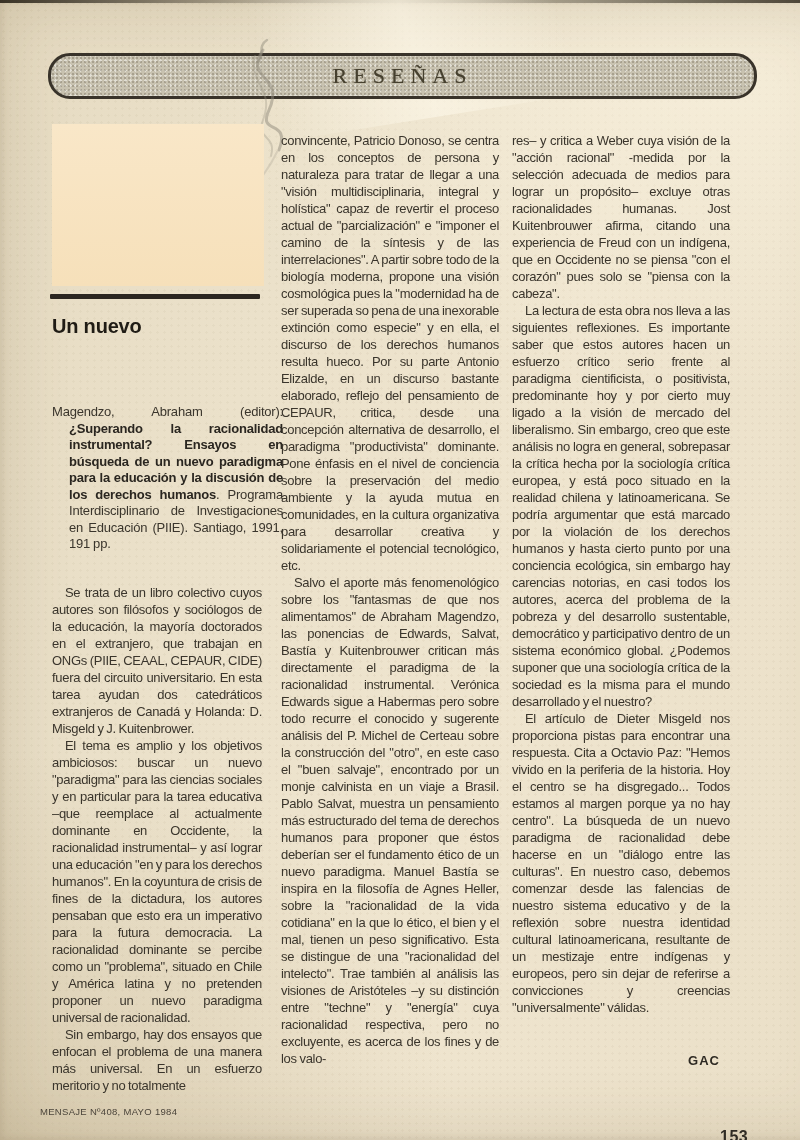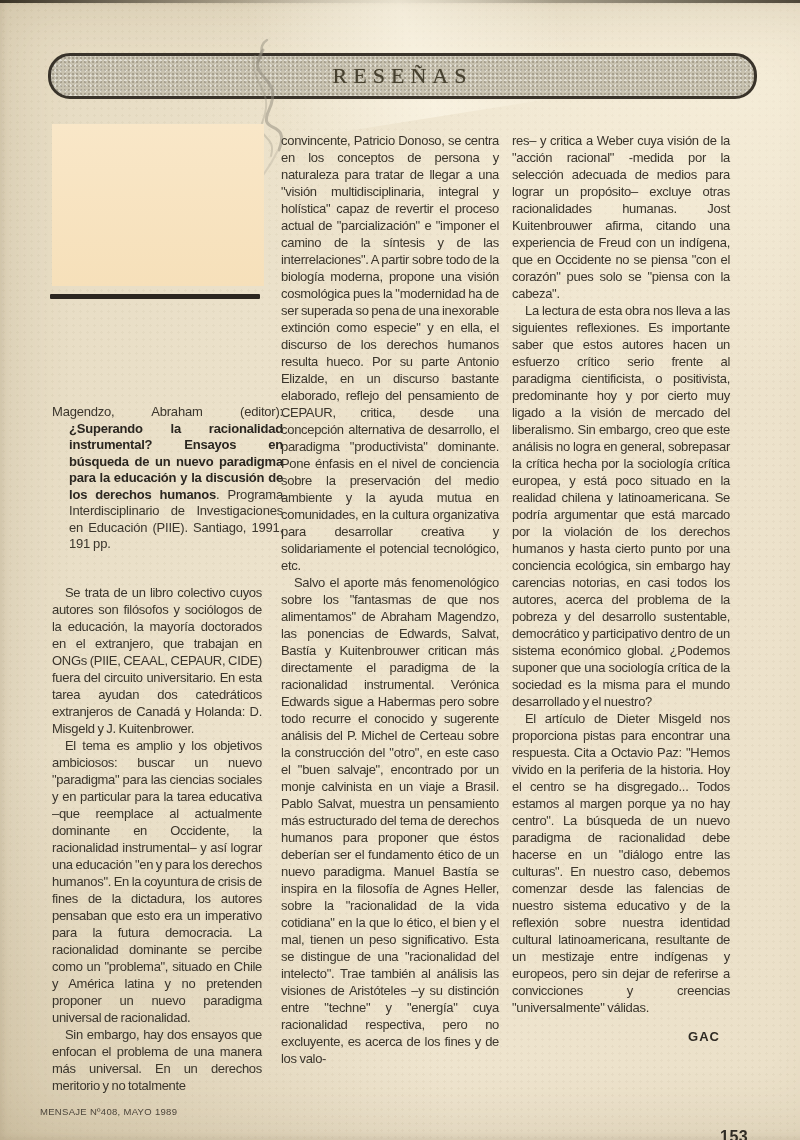--- a/index.html
+++ b/index.html
@@ -60,21 +60,21 @@
     margin:0;padding-left:17px;text-indent:-17px;text-align:justify;}
   .citation b{color:#2a2620;}
 
   .col{position:absolute;font-size:13px;line-height:17px;color:#3a352c;
     letter-spacing:-.3px;word-spacing:-.6px;text-align:justify;}
   .col p{margin:0;}
   .col p.indent{text-indent:13px;}
   .col1{left:52px;top:584px;width:210px;}
   .col2{left:281px;top:132px;width:218px;}
   .col3{left:512px;top:132px;width:218px;}
-  .signature{margin-top:12px;text-align:right;padding-right:10px;
+  .signature{margin-top:36px;text-align:right;padding-right:10px;
     font-weight:bold;letter-spacing:1px;color:#2e2a23;font-size:13px;}
 
   .footer-journal{position:absolute;left:40px;top:1106px;
     font-size:9.5px;letter-spacing:.3px;color:#4b453b;}
   .page-number{position:absolute;left:720px;top:1097px;
     font-size:16px;font-weight:bold;color:#2f2b24;letter-spacing:.5px;margin-top:31px;}
 </style>
 </head>
 <body>
 
@@ -92,38 +92,39 @@
     <path d="M62,4 C52,10 60,20 53,26" fill="none" stroke="#8f897b" stroke-width="2.5" stroke-linecap="round" opacity="0.45"></path>
     <path d="M58,14 C38,44 80,38 64,74 C52,100 86,82 74,114" fill="none" stroke="#8f897b" stroke-width="3" stroke-linecap="round" opacity="0.5"></path>
     <path d="M50,20 C44,50 70,52 58,84 C50,104 72,98 66,120" fill="none" stroke="#9a9485" stroke-width="2" stroke-linecap="round" opacity="0.35"></path>
     <path d="M72,116 C58,146 34,164 20,190" fill="none" stroke="#a09a8b" stroke-width="2" stroke-linecap="round" opacity="0.28"></path>
   </svg>
 
   <div class="peach-box"></div>
   <div class="black-rule"></div>
 
   <h1 class="article-title" style="margin:0;">
+    <span>Un nuevo</span>
   </h1>
 
   <p class="citation"><span>Magendzo, Abraham (editor): </span><b>¿Superando la racionalidad instrumental? Ensayos en búsqueda de un nuevo paradigma para la educación y la discusión de los derechos humanos</b><span>. Programa Interdisciplinario de Investigaciones en Educación (PIIE). Santiago, 1991, 191 pp.</span></p>
 
   <div class="col col1">
     <p class="indent">Se trata de un libro colectivo cuyos autores son filósofos y sociólogos de la educación, la mayoría doctorados en el extranjero, que trabajan en ONGs (PIIE, CEAAL, CEPAUR, CIDE) fuera del circuito universitario. En esta tarea ayudan dos catedráticos extranjeros de Canadá y Holanda: D. Misgeld y J. Kuitenbrower.</p>
     <p class="indent">El tema es amplio y los objetivos ambiciosos: buscar un nuevo "paradigma" para las ciencias sociales y en particular para la tarea educativa –que reemplace al actualmente dominante en Occidente, la racionalidad instrumental– y así lograr una educación "en y para los derechos humanos". En la coyuntura de crisis de fines de la dictadura, los autores pensaban que esto era un imperativo para la futura democracia. La racionalidad dominante se percibe como un "problema", situado en Chile y América latina y no pretenden proponer un nuevo paradigma universal de racionalidad.</p>
-    <p class="indent">Sin embargo, hay dos ensayos que enfocan el problema de una manera más universal. En un derechos meritorio y no totalmente</p>
+    <p class="indent">Sin embargo, hay dos ensayos que enfocan el problema de una manera más universal. En un esfuerzo meritorio y no totalmente</p>
   </div>
 
   <div class="col col2">
     <p>convincente, Patricio Donoso, se centra en los conceptos de persona y naturaleza para tratar de llegar a una "visión multidisciplinaria, integral y holística" capaz de revertir el proceso actual de "parcialización" e "imponer el camino de la síntesis y de las interrelaciones". A partir sobre todo de la biología moderna, propone una visión cosmológica pues la "modernidad ha de ser superada so pena de una inexorable extinción como especie" y en ella, el discurso de los derechos humanos resulta hueco. Por su parte Antonio Elizalde, en un discurso bastante elaborado, reflejo del pensamiento de CEPAUR, critica, desde una concepción alternativa de desarrollo, el paradigma "productivista" dominante. Pone énfasis en el nivel de conciencia sobre la preservación del medio ambiente y la ayuda mutua en comunidades, en la cultura organizativa para desarrollar creativa y solidariamente el potencial tecnológico, etc.</p>
     <p class="indent">Salvo el aporte más fenomenológico sobre los "fantasmas de que nos alimentamos" de Abraham Magendzo, las ponencias de Edwards, Salvat, Bastía y Kuitenbrouwer critican más directamente el paradigma de la racionalidad instrumental. Verónica Edwards sigue a Habermas pero sobre todo recurre el conocido y sugerente análisis del P. Michel de Certeau sobre la construcción del "otro", en este caso el "buen salvaje", encontrado por un monje calvinista en un viaje a Brasil. Pablo Salvat, muestra un pensamiento más estructurado del tema de derechos humanos para proponer que éstos deberían ser el fundamento ético de un nuevo paradigma. Manuel Bastía se inspira en la filosofía de Agnes Heller, sobre la "racionalidad de la vida cotidiana" en la que lo ético, el bien y el mal, tienen un peso significativo. Esta se distingue de una "racionalidad del intelecto". Trae también al análisis las visiones de Aristóteles –y su distinción entre "techne" y "energía" cuya racionalidad respectiva, pero no excluyente, es acerca de los fines y de los valo-</p>
   </div>
 
   <div class="col col3">
     <p>res– y critica a Weber cuya visión de la "acción racional" -medida por la selección adecuada de medios para lograr un propósito– excluye otras racionalidades humanas. Jost Kuitenbrouwer afirma, citando una experiencia de Freud con un indígena, que en Occidente no se piensa "con el corazón" pues solo se "piensa con la cabeza".</p>
     <p class="indent">La lectura de esta obra nos lleva a las siguientes reflexiones. Es importante saber que estos autores hacen un esfuerzo crítico serio frente al paradigma cientificista, o positivista, predominante hoy y por cierto muy ligado a la visión de mercado del liberalismo. Sin embargo, creo que este análisis no logra en general, sobrepasar la crítica hecha por la sociología crítica europea, y está poco situado en la realidad chilena y latinoamericana. Se podría argumentar que está marcado por la violación de los derechos humanos y hasta cierto punto por una conciencia ecológica, sin embargo hay carencias notorias, en casi todos los autores, acerca del problema de la pobreza y del desarrollo sustentable, democrático y participativo dentro de un sistema económico global. ¿Podemos suponer que una sociología crítica de la sociedad es la misma para el mundo desarrollado y el nuestro?</p>
     <p class="indent">El artículo de Dieter Misgeld nos proporciona pistas para encontrar una respuesta. Cita a Octavio Paz: "Hemos vivido en la periferia de la historia. Hoy el centro se ha disgregado... Todos estamos al margen porque ya no hay centro". La búsqueda de un nuevo paradigma de racionalidad debe hacerse en un "diálogo entre las culturas". En nuestro caso, debemos comenzar desde las falencias de nuestro sistema educativo y de la reflexión sobre nuestra identidad cultural latinoamericana, resultante de un mestizaje entre indígenas y europeos, pero sin dejar de referirse a convicciones y creencias "universalmente" válidas.</p>
     <div class="signature">GAC</div>
   </div>
 
-  <div class="footer-journal">MENSAJE Nº408, MAYO 1989</div>
+  <div class="footer-journal">MENSAJE Nº408, MAYO 1984</div>
   <div class="page-number">153</div>
 
 </div>
 
 </body></html>

